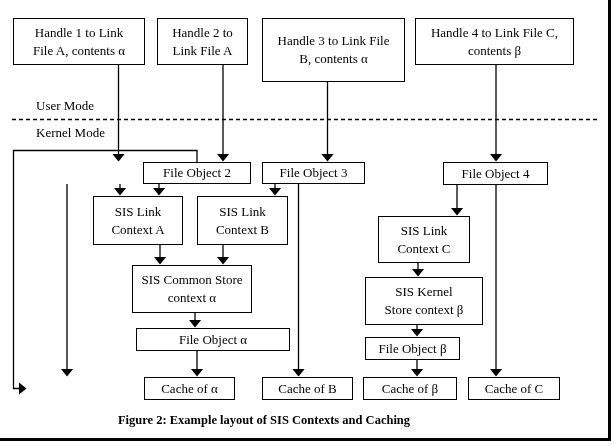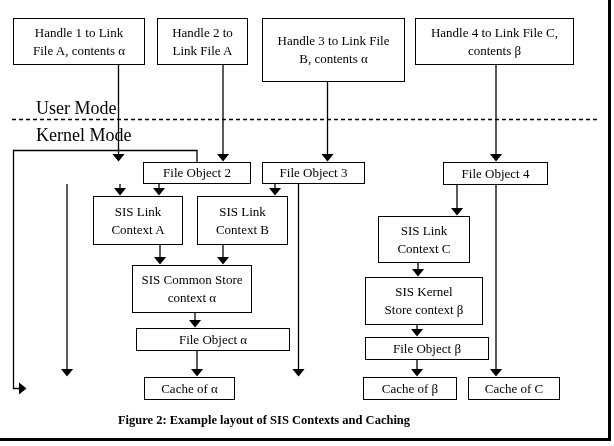--- a/index.html
+++ b/index.html
@@ -22,21 +22,21 @@
     align-items: center;
     justify-content: center;
     text-align: center;
     white-space: pre-line;
     font-size: 13px;
     line-height: 1.35;
     padding: 1px 2px;
   }
   .mode-label {
     position: absolute;
-    font-size: 18px;
+    font-size: 13px;
     white-space: nowrap;
   }
   #caption {
     position: absolute;
     top: 413px;
     left: 0;
     width: 528px;
     text-align: center;
     font-size: 12.5px;
     font-weight: bold;
@@ -103,23 +103,24 @@
 Context B</div>
   <div class="node" style="left:378px; top:216px; width:92px; height:47px;">SIS Link
 Context C</div>
 
   <div class="node" style="left:132px; top:265px; width:120px; height:48px;">SIS Common Store
 context α</div>
   <div class="node" style="left:365px; top:277px; width:118px; height:48px;">SIS Kernel
 Store context β</div>
 
   <div class="node" style="left:136px; top:328px; width:154px; height:23px;">File Object α</div>
-  <div class="node" style="left:365px; top:337px; width:124px; height:23px;">File Object β</div>
+  <div class="node" style="left:365px; top:337px; width:95px; height:23px;">File Object β</div>
 
   <div class="node" style="left:144px; top:377px; width:91px; height:23px;">Cache of α</div>
+  <div class="node" style="left:262px; top:377px; width:91px; height:23px;">Cache of B</div>
   <div class="node" style="left:468px; top:377px; width:92px; height:23px;">Cache of C</div>
   <div class="node" style="left:363px; top:377px; width:94px; height:23px;">Cache of β</div>
 
   <div id="caption">Figure 2: Example layout of SIS Contexts and Caching</div>
 
   <div class="frame" id="frame-right"></div>
   <div class="frame" id="frame-bottom"></div>
 
 </div>
 

